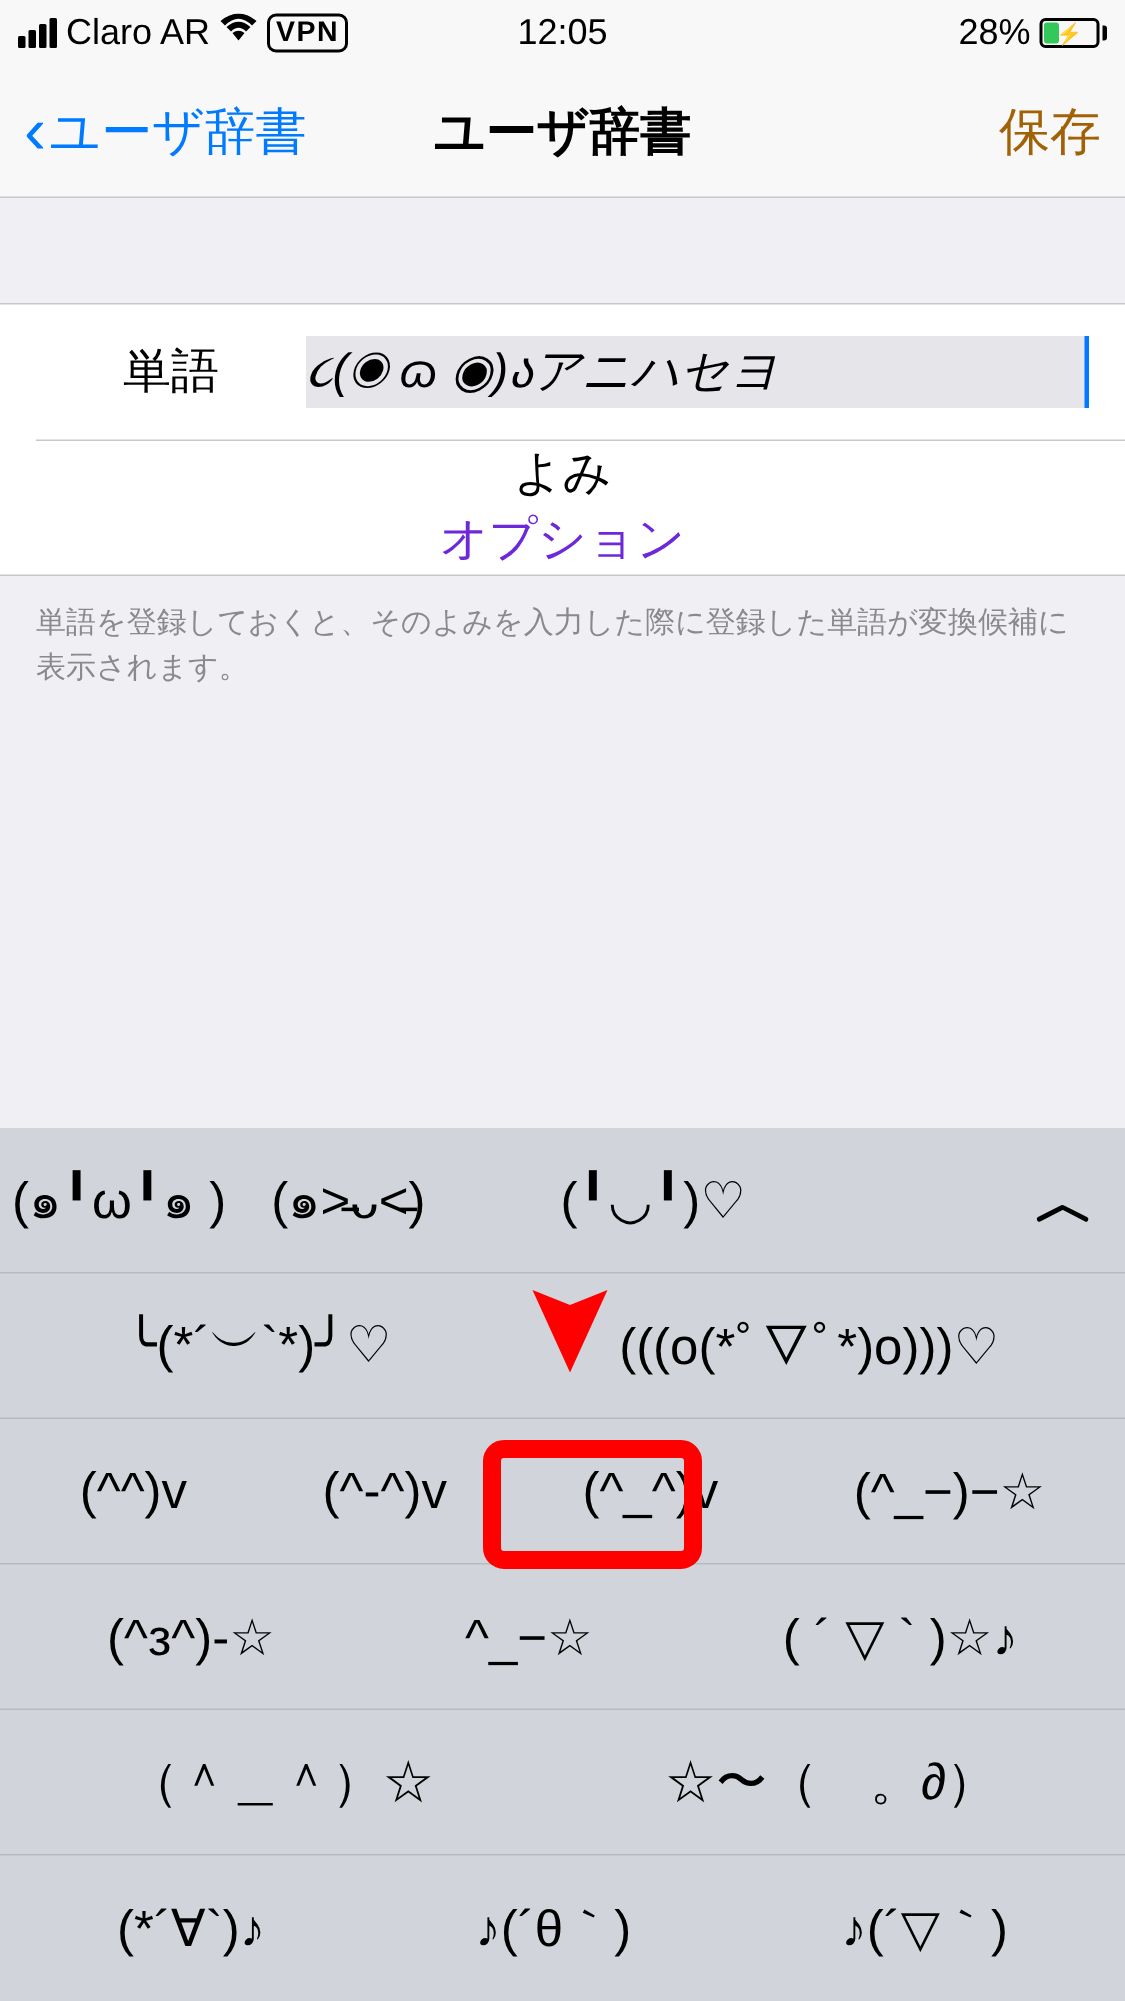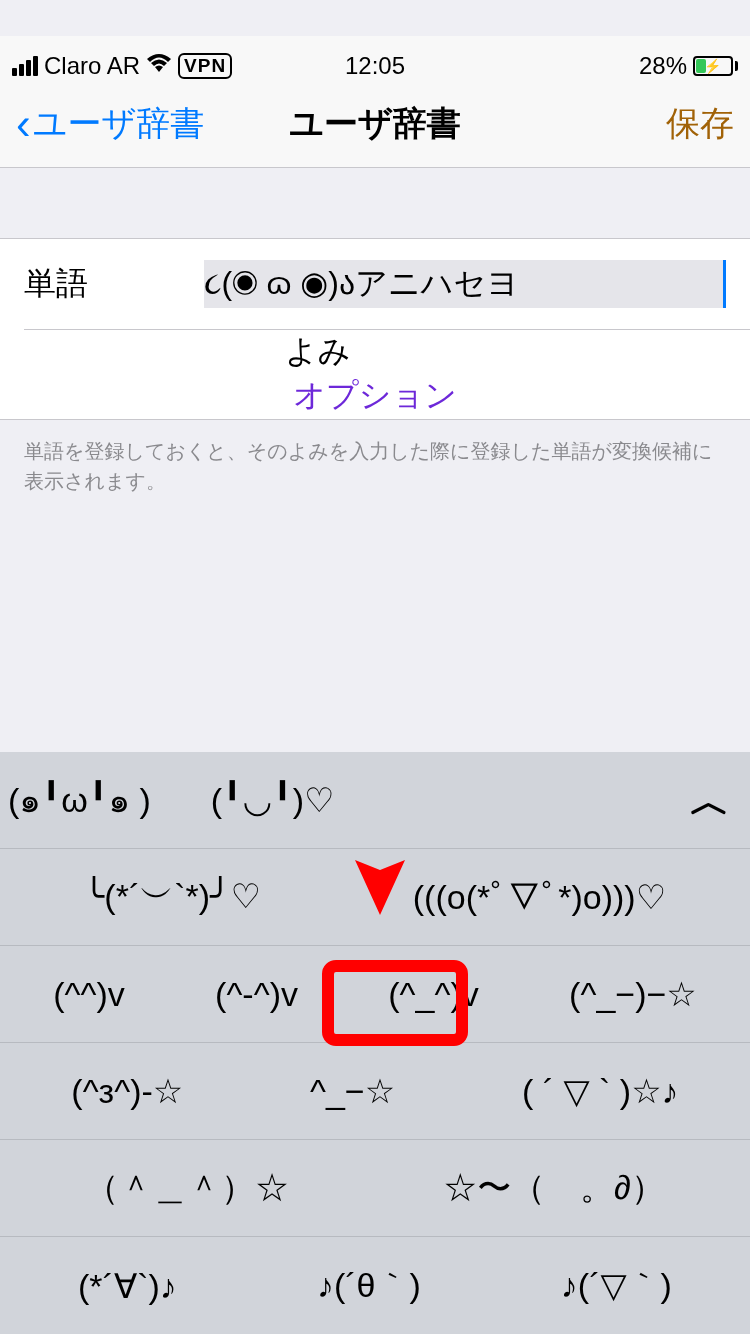--- a/index.html
+++ b/index.html
@@ -10,27 +10,26 @@
     background: #efeff4;
     overflow: hidden;
     position: relative;
   }
 
   
   .status-bar {
     height: 44px;
     background: #f8f8f8;
     display: flex;
-    align-items: flex-end;
+    align-items: center;
     justify-content: space-between;
     padding: 0 12px;
     font-size: 24px;
     font-weight: 500;
     color: #000;
-    margin-top: 36px;
   }
   .status-left, .status-right { display: flex; align-items: center; gap: 6px; }
   .status-center { position: absolute; left: 50%; transform: translateX(-50%); font-weight: 400; }
   .signal-bars { display: inline-flex; align-items: flex-end; gap: 2px; }
   .signal-bars span { width: 5px; background: #000; border-radius: 1px; }
   .signal-bars span:nth-child(1){height:8px;}
   .signal-bars span:nth-child(2){height:12px;}
   .signal-bars span:nth-child(3){height:16px;}
   .signal-bars span:nth-child(4){height:20px;}
   .wifi-icon { font-size: 24px; }
@@ -59,30 +58,30 @@
   
   .spacer-top { height: 70px; }
   .form-group { background: #fff; border-top: 1px solid #c8c7cc; border-bottom: 1px solid #c8c7cc; }
   .form-row {
     display: flex;
     align-items: center;
     height: 90px;
     padding: 0 24px;
   }
   .form-row + .form-row { border-top: 1px solid #c8c7cc; margin-left: 24px; padding-left: 0; flex-direction: column; }
-  .form-label { width: 180px; font-size: 32px; color: #000; }
+  .form-label { width: 180px; font-size: 32px; color: #000; text-align: center; }
   .form-value {
     flex: 1;
     font-size: 32px;
     color: #000;
     border: none;
     outline: none;
     background: transparent;
   }
-  .form-value.selected { background: #e5e5ea; border-right: 3px solid #007aff; padding: 2px 0; }
+  .form-value.selected { background: #e5e5ea; border-right: 3px solid #007aff; padding: 2px 0; font-style: italic; }
   .form-value.placeholder { color: #6d28d9; }
   .helper {
     font-size: 20px;
     color: #8a8a8e;
     padding: 16px 24px;
     line-height: 1.5;
   }
 
   
   .keyboard {
@@ -93,21 +92,21 @@
     background: #d1d4da;
   }
   .kb-row {
     display: flex;
     border-bottom: 1px solid #b7bac0;
     align-items: center;
     justify-content: space-around;
     min-height: 97px;
     padding: 0 8px;
   }
-  .kb-row.first { justify-content: flex-start; padding-right: 90px; }
+  .kb-row.first { justify-content: flex-start; gap: 30px; padding-right: 90px; }
   .kb-key {
     font-size: 34px;
     color: #000;
     text-align: center;
     white-space: nowrap;
   }
   .kb-expand {
     position: absolute;
     right: 20px;
     top: 22px;
@@ -186,20 +185,21 @@
   <div class="form-row">
     <div class="form-label">よみ</div>
     <span class="form-value placeholder">オプション</span>
   </div>
 </div>
 <div class="helper">単語を登録しておくと、そのよみを入力した際に登録した単語が変換候補に表示されます。</div>
 
 <div class="keyboard">
   <div class="kb-row first" style="position:relative;">
     <span class="kb-key">(๑╹ω╹๑ )</span>
+    <span class="kb-key">(๑˃̵ᴗ˂̵)</span>
     <span class="kb-key" style="margin-left:60px;">(╹◡╹)♡</span>
     <span class="kb-expand">︿</span>
   </div>
   <div class="kb-row">
     <span class="kb-key">╰(*´︶`*)╯♡</span>
     <span class="kb-key">(((o(*ﾟ▽ﾟ*)o)))♡</span>
   </div>
   <div class="kb-row">
     <span class="kb-key">(^^)v</span>
     <span class="kb-key">(^-^)v</span>

